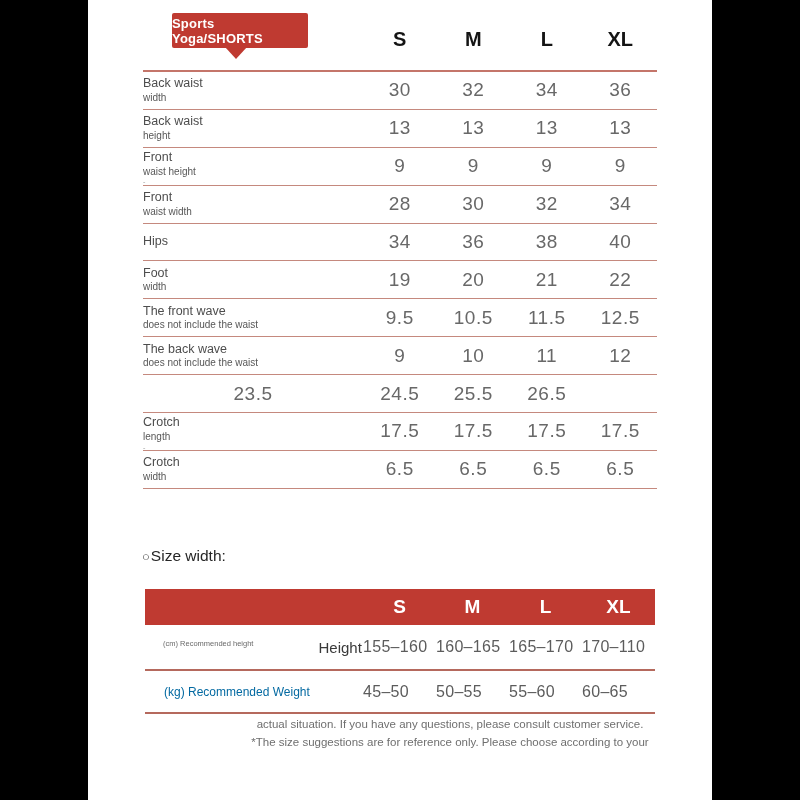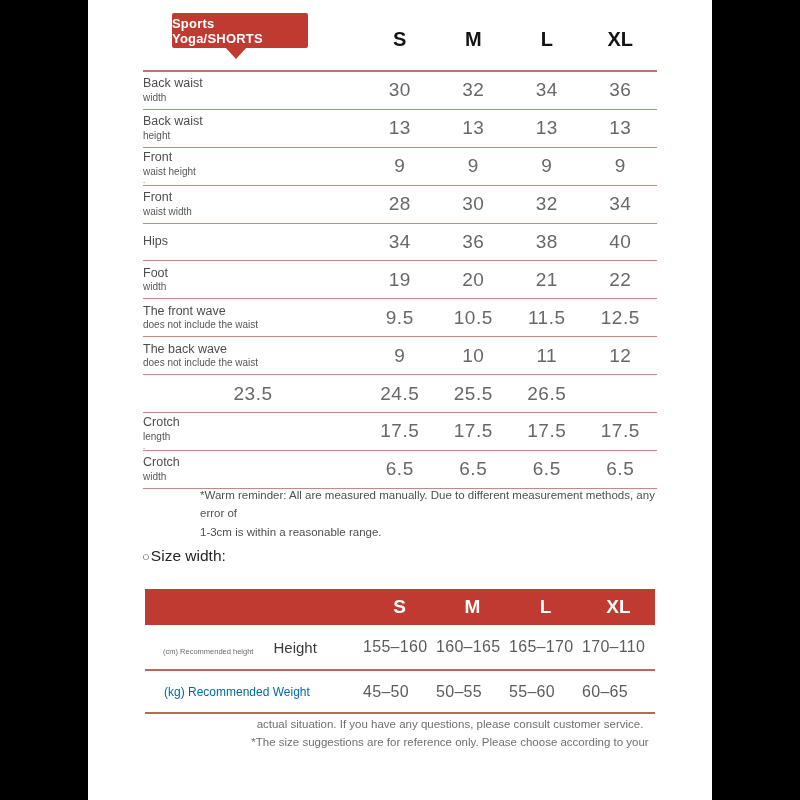--- a/index.html
+++ b/index.html
@@ -42,21 +42,21 @@
 
   
   .advice{position:absolute;left:57px;top:589px;width:510px;}
   .ahead{display:grid;grid-template-columns:218px repeat(4,1fr);height:36px;
          background:var(--red);align-items:center;}
   .ahead .hcell{text-align:center;color:#ffffff;font-size:19px;font-weight:600;}
   .arow{display:grid;grid-template-columns:218px repeat(4,1fr);align-items:center;
         border-bottom:2px solid var(--aline);}
   .arow:nth-child(2){height:44px;}
   .arow:nth-child(3){height:41px;}
-  .alabel{display:flex;align-items:flex-end;}
+  .alabel{display:flex;align-items:flex-start;gap:45px;}
   .arow:nth-child(2) .unit{font-size:7.5px;color:#6a6a6a;margin-left:18px;}
   .arow:nth-child(3) .unit{font-size:12px;color:#0369a1;margin-left:19px;}
   .aname{font-size:15px;color:#3a3a3a;margin-left:20px;}
   .aval{text-align:left;font-size:16px;color:#5c5c5c;letter-spacing:.3px;}
 
   
   .footer{position:absolute;left:162px;top:716px;width:400px;text-align:center;
           font-size:11.5px;color:#6f6f6f;line-height:1.55;}
 </style>
 </head>
@@ -181,24 +181,20 @@
             <span class="l0">Crotch</span>
             <span class="l1">width</span>
           </div>
           <div class="tval">6.5</div>
           <div class="tval">6.5</div>
           <div class="tval">6.5</div>
           <div class="tval">6.5</div>
         </div>
       </div>
 
-    <div class="warm">
-        <div>*Warm reminder: All are measured manually. Due to different measurement methods, any error of</div>
-        <div>1-3cm is within a reasonable range.</div>
-      </div>
 
     <div class="advice-heading">
       <span class="circ">○</span><span>Size width:</span>
     </div>
 
     <div class="advice">
       <div class="ahead">
           <span class="hcell"></span>
           <span class="hcell">S</span>
           <span class="hcell">M</span>

